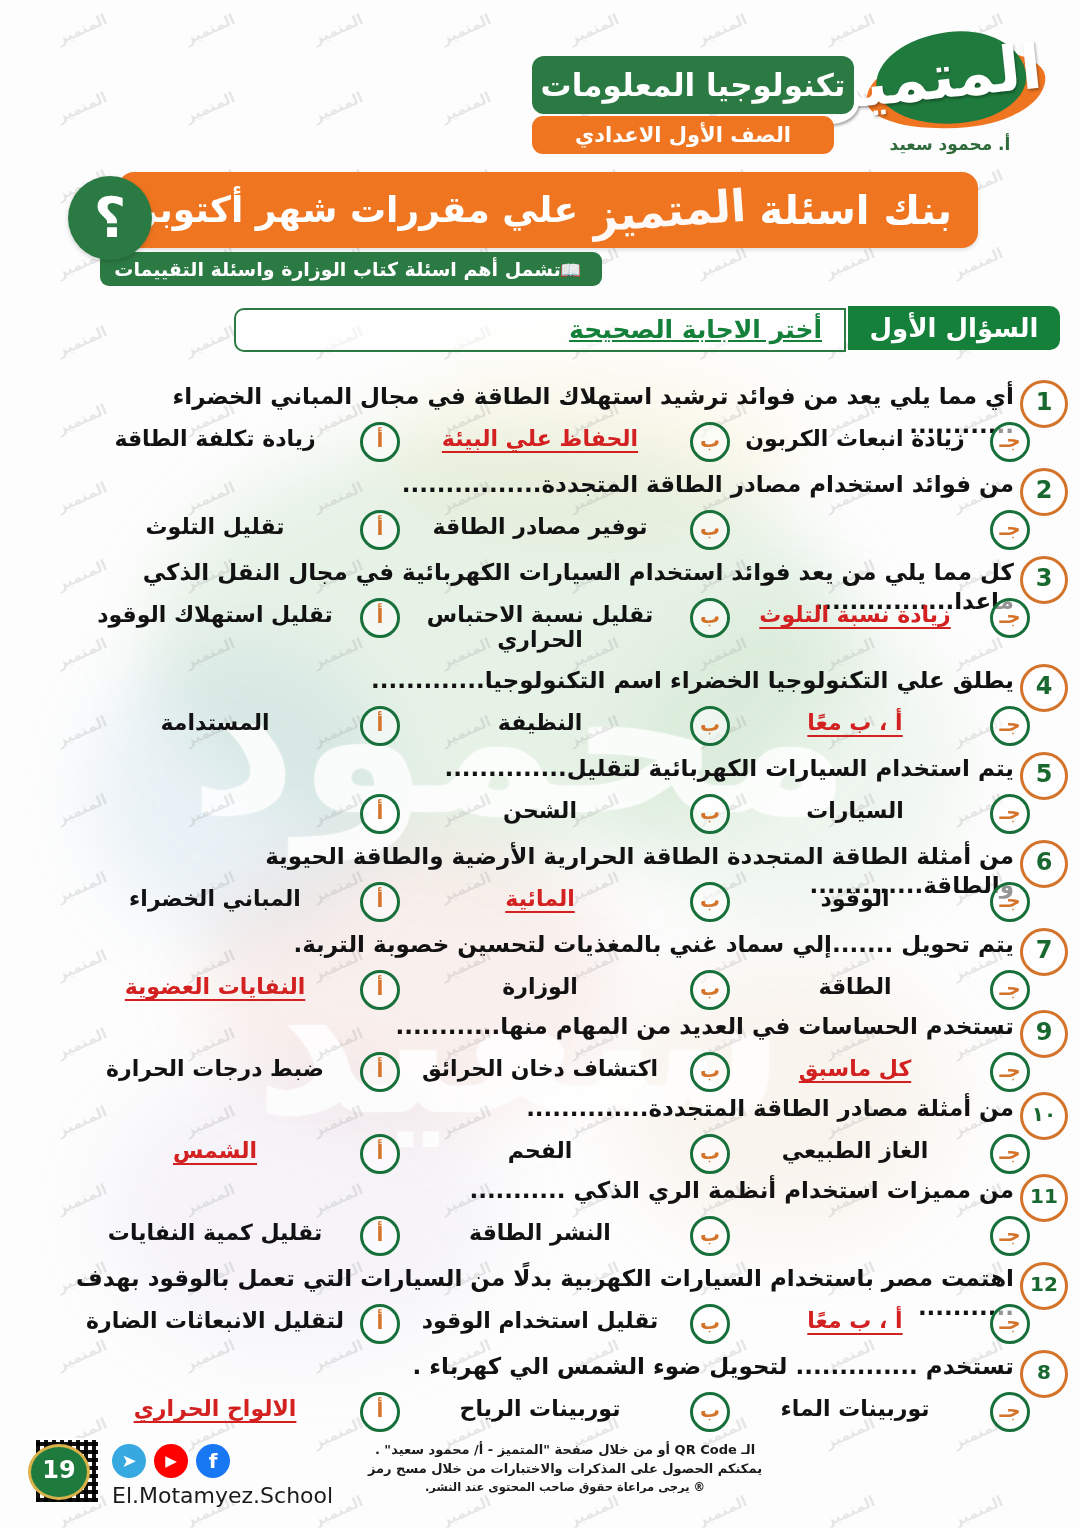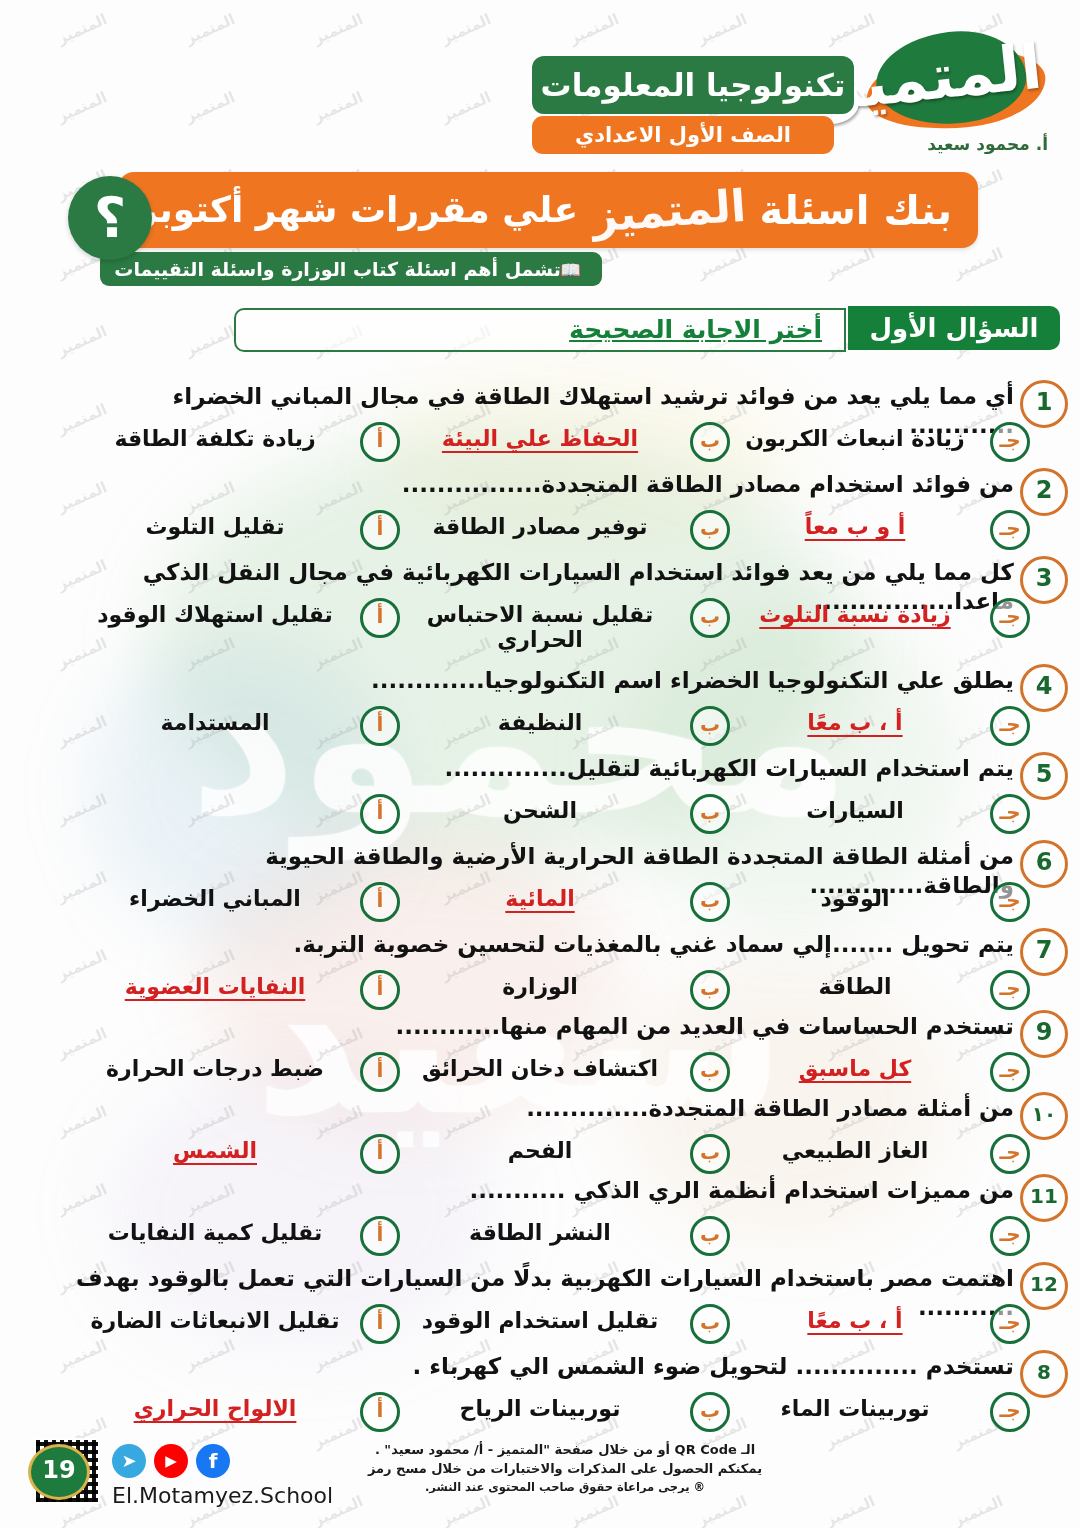--- a/index.html
+++ b/index.html
@@ -115,21 +115,21 @@
     font-weight: bold;
     line-height: 96px;
     text-shadow: 1px 2px 3px rgba(0,0,0,.35);
     transform: rotate(-6deg);
   }
   .brand-author {
     position: absolute;
     right: 8px;
     top: 112px;
     width: 196px;
-    text-align: right;
+    text-align: center;
     color: #2f6b3a;
     font-size: 17px;
     font-weight: bold;
   }
 
   .title-pill {
     position: absolute;
     right: 208px;
     top: 38px;
     width: 322px;
@@ -689,21 +689,20 @@
             <div class="opt-text">زيادة تكلفة الطاقة</div>
           </div>
         </div>
       </div>
       <div class="q-block" style="height: 88px; position: absolute; top: 88px; right: 0px;">
         <div class="q-num">2</div>
         <div class="q-text">من فوائد استخدام مصادر الطاقة المتجددة................</div>
         <div class="opts">
           <div class="opt o1">
             <div class="opt-mark">جـ</div>
-            <div class="opt-text correct">أ و ب معاً</div>
           </div>
           <div class="opt o2">
             <div class="opt-mark">ب</div>
             <div class="opt-text">توفير مصادر الطاقة</div>
           </div>
           <div class="opt o3">
             <div class="opt-mark">أ</div>
             <div class="opt-text">تقليل التلوث</div>
           </div>
         </div>
@@ -857,21 +856,21 @@
           <div class="opt o1">
             <div class="opt-mark">جـ</div>
             <div class="opt-text correct">أ ، ب معًا</div>
           </div>
           <div class="opt o2">
             <div class="opt-mark">ب</div>
             <div class="opt-text">تقليل استخدام الوقود</div>
           </div>
           <div class="opt o3">
             <div class="opt-mark">أ</div>
-            <div class="opt-text">تقليل الانبعاثات الضارة</div>
+            <div class="opt-text">لتقليل الانبعاثات الضارة</div>
           </div>
         </div>
       </div>
       <div class="q-block" style="height: 82px; position: absolute; top: 970px; right: 0px;">
         <div class="q-num narrow">8</div>
         <div class="q-text">تستخدم .............. لتحويل ضوء الشمس الي كهرباء .</div>
         <div class="opts">
           <div class="opt o1">
             <div class="opt-mark">جـ</div>
             <div class="opt-text">توربينات الماء</div>

